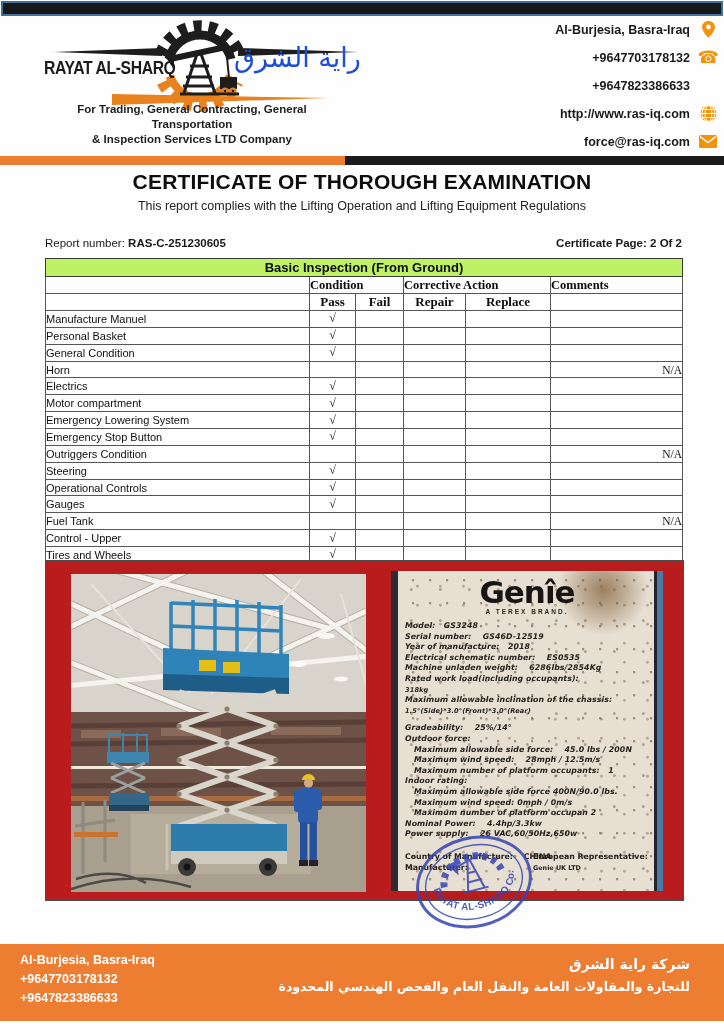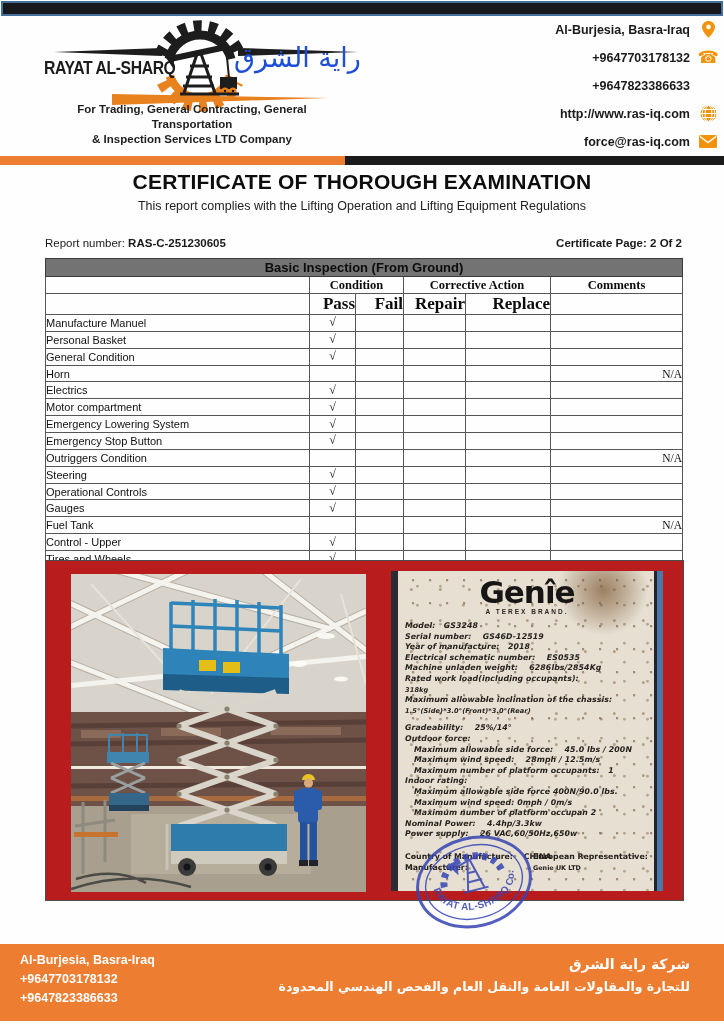--- a/index.html
+++ b/index.html
@@ -30,26 +30,26 @@
             font-size:12.5px;color:#222;}
   
   .report-line{position:absolute;left:45px;top:237px;width:637px;display:flex;
                justify-content:space-between;font-size:11.5px;color:#1a1a1a;}
   .report-line b{font-weight:800;}
   .page-label{font-weight:700;}
   
   table.insp{position:absolute;left:45px;top:258px;width:637px;border-collapse:collapse;
              table-layout:fixed;}
   table.insp td,table.insp th{border:1px solid #565656;padding:0;}
-  table.insp .banner{background:#737373;border:1px solid #3a3a3a;height:17px;
+  table.insp .banner{background:#bef264;border:1px solid #3a3a3a;height:17px;
       font-size:13px;font-weight:800;text-align:center;color:#0c0c0c;}
   .ghead{font-family:"Liberation Serif",serif;font-size:12.5px;font-weight:700;
-         text-align:center;height:16px;color:#0c0c0c;margin-top:40px;}
-  .shead{font-family:"Liberation Serif",serif;font-size:17px;font-weight:700;
-         text-align:right;height:16px;color:#0c0c0c;}
+         height:16px;color:#0c0c0c;margin-top:40px;}
+  .shead{font-family:"Liberation Serif",serif;font-size:13px;font-weight:700;
+         text-align:center;height:16px;color:#0c0c0c;}
   table.insp tbody tr{height:16.87px;}
   td.item{font-size:11px;padding-left:6px;color:#101010;}
   td.mark{text-align:center;font-family:"Liberation Serif",serif;font-size:12px;color:#101010;}
   td.comment{text-align:right;font-family:"Liberation Serif",serif;font-size:11.5px;color:#101010;}
   
   .img-box{position:absolute;left:45px;top:560px;width:637px;height:339px;
            border:1px solid #4c4c4c;background:#b91c1c;}
   .photo{position:absolute;left:25px;top:13px;}
   
   .plate{position:absolute;left:345px;top:10px;width:272px;height:320px;overflow:hidden;

